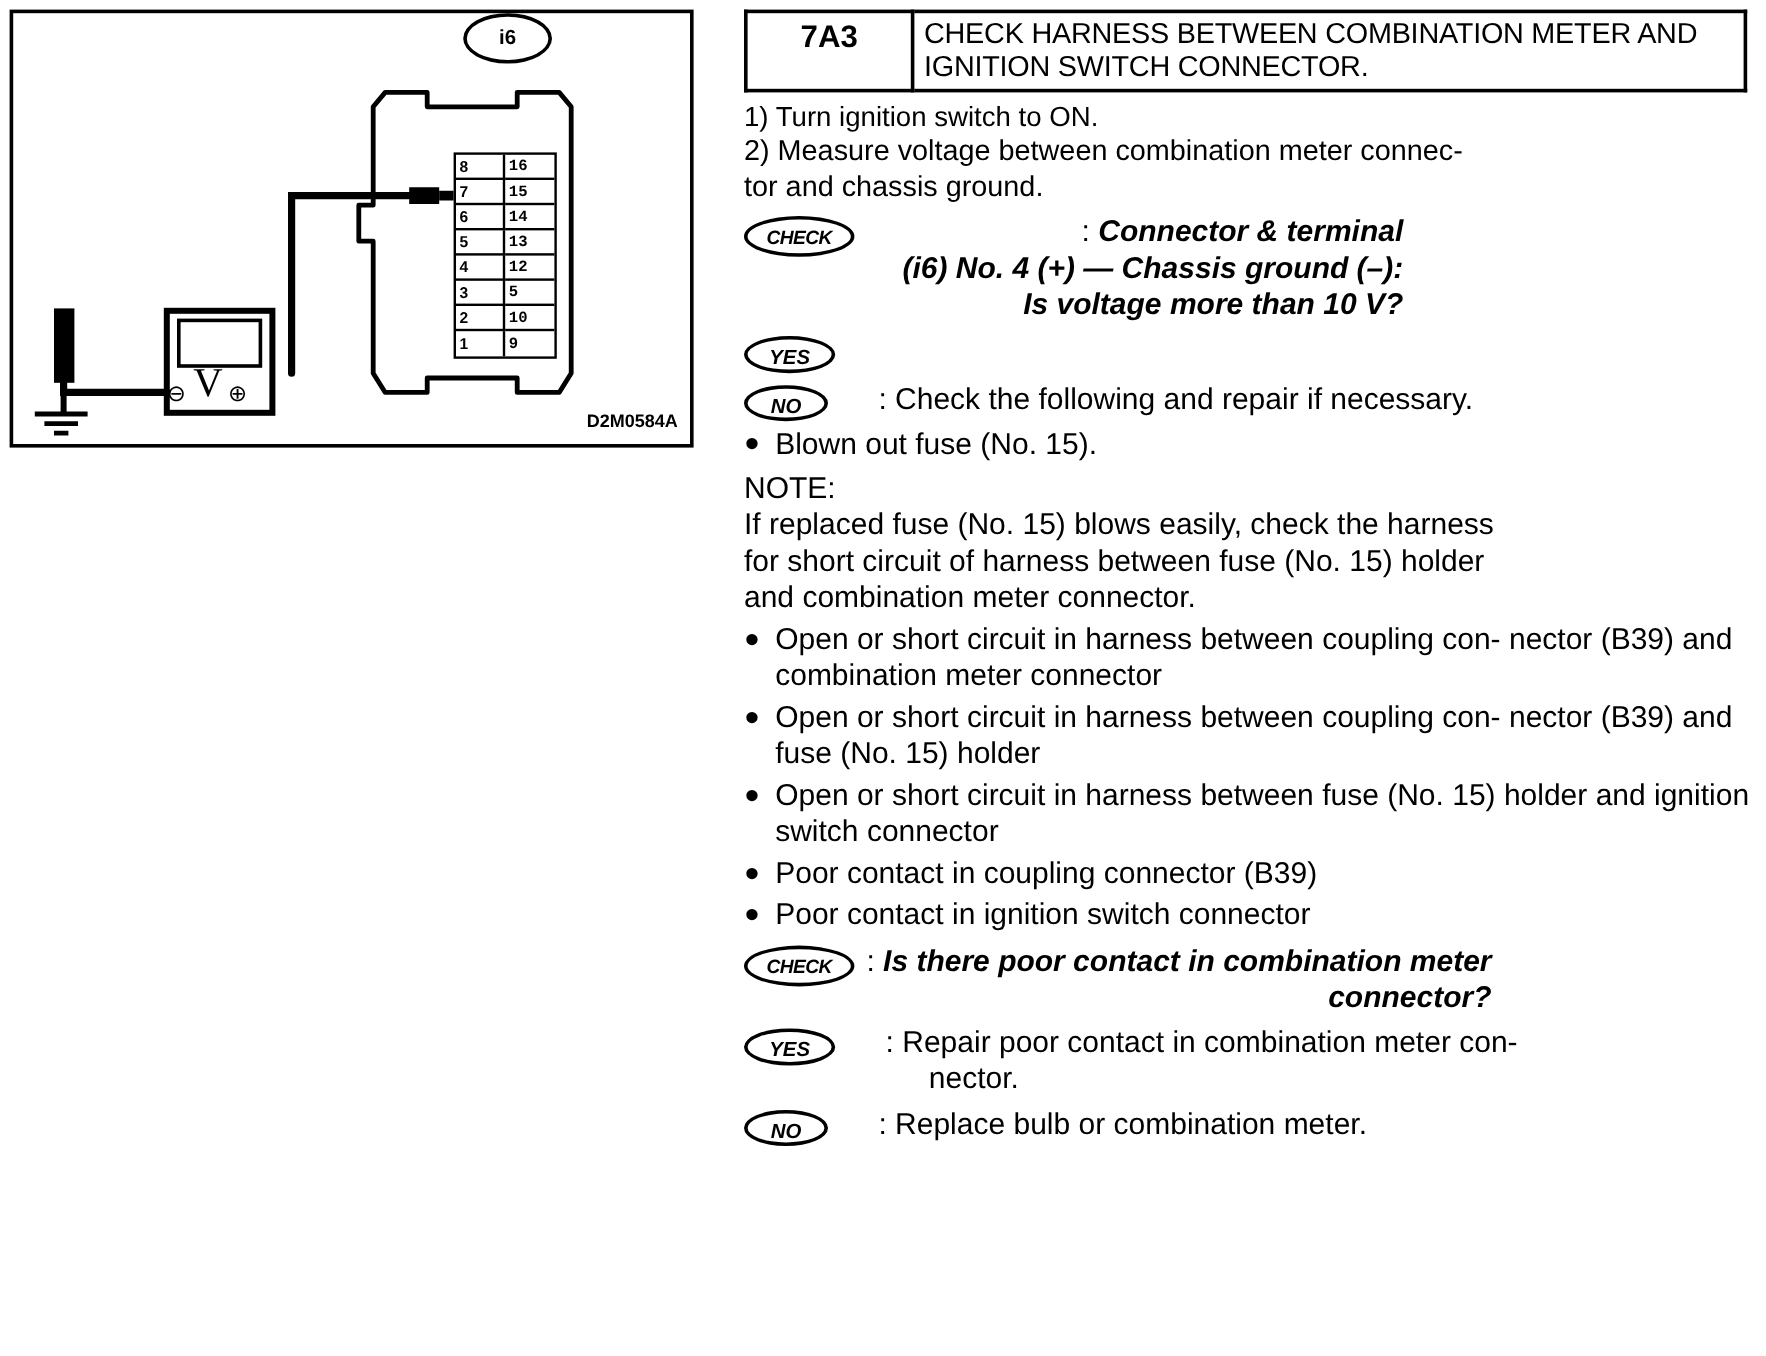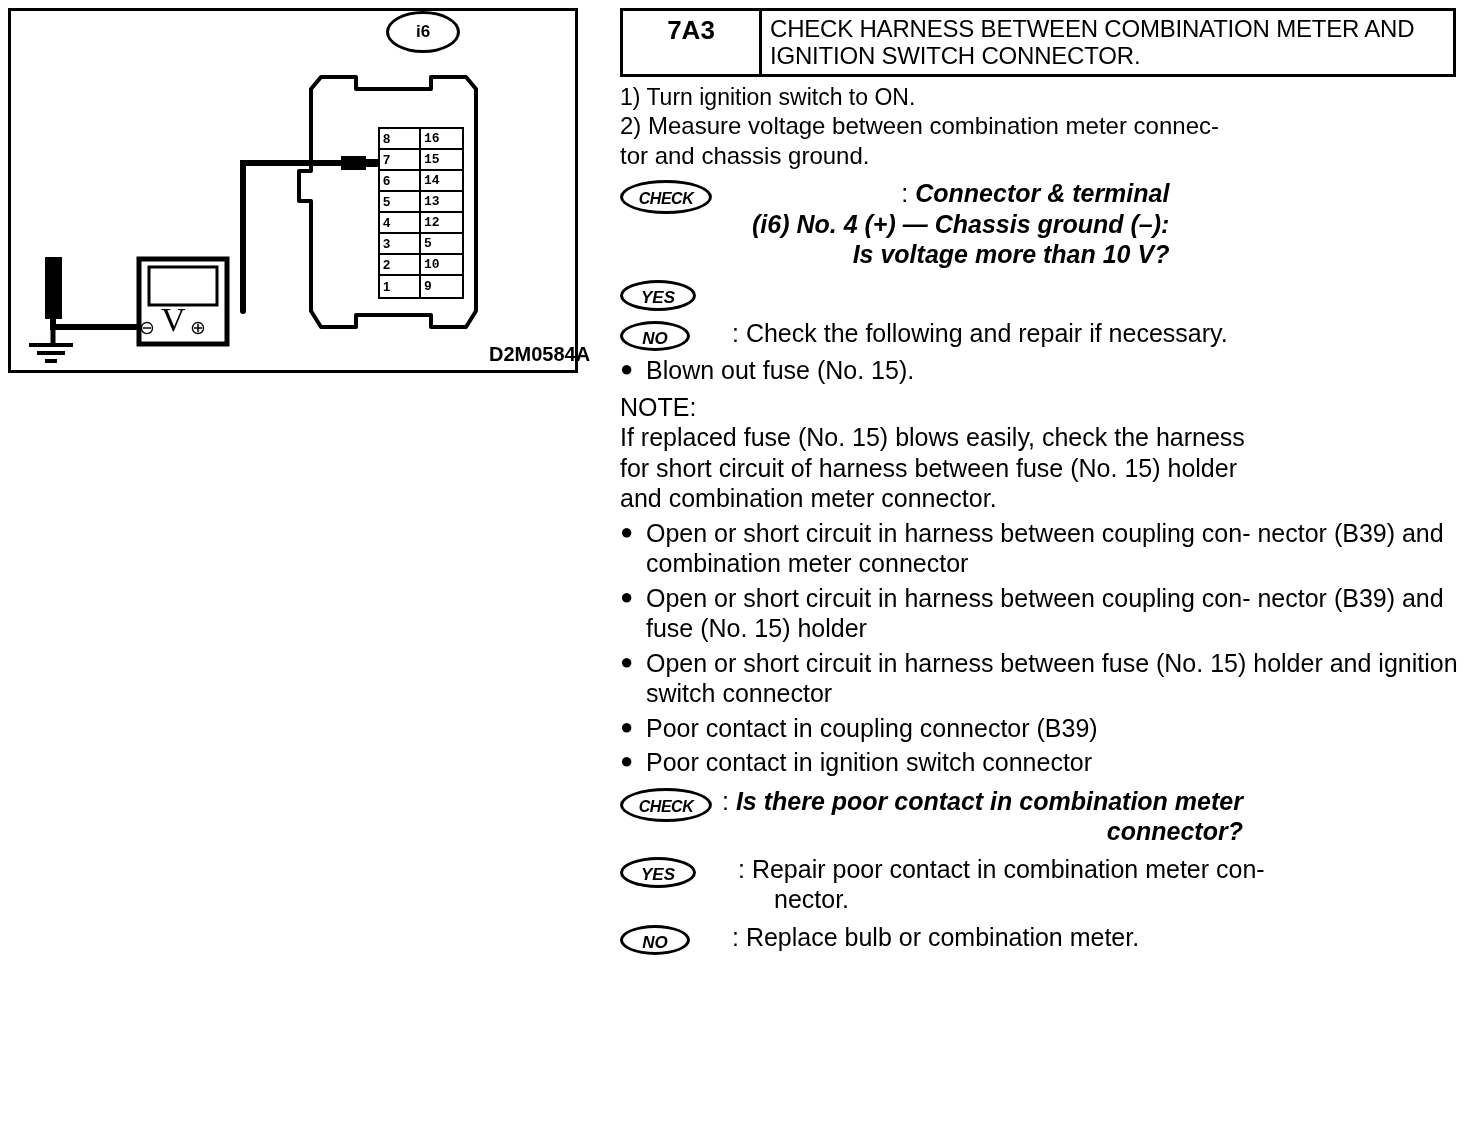--- a/index.html
+++ b/index.html
@@ -82,21 +82,21 @@
     padding-left: 3px;
     line-height: 1;
   }
   .term-cell:last-child { border-right: none; font-family: Liberation Mono, monospace; }
   .term-row:last-child .term-cell { border-bottom: none; }
 
   .fig-code {
     position: absolute;
     left: 478px;
     top: 332px;
-    font-size: 20px;
+    font-size: 15px;
     font-weight: bold;
     letter-spacing: 0px;
   }
 
   .meter-v {
     position: absolute;
     left: 150px;
     top: 290px;
     font-size: 34px;
     font-family: "Liberation Serif", serif;

